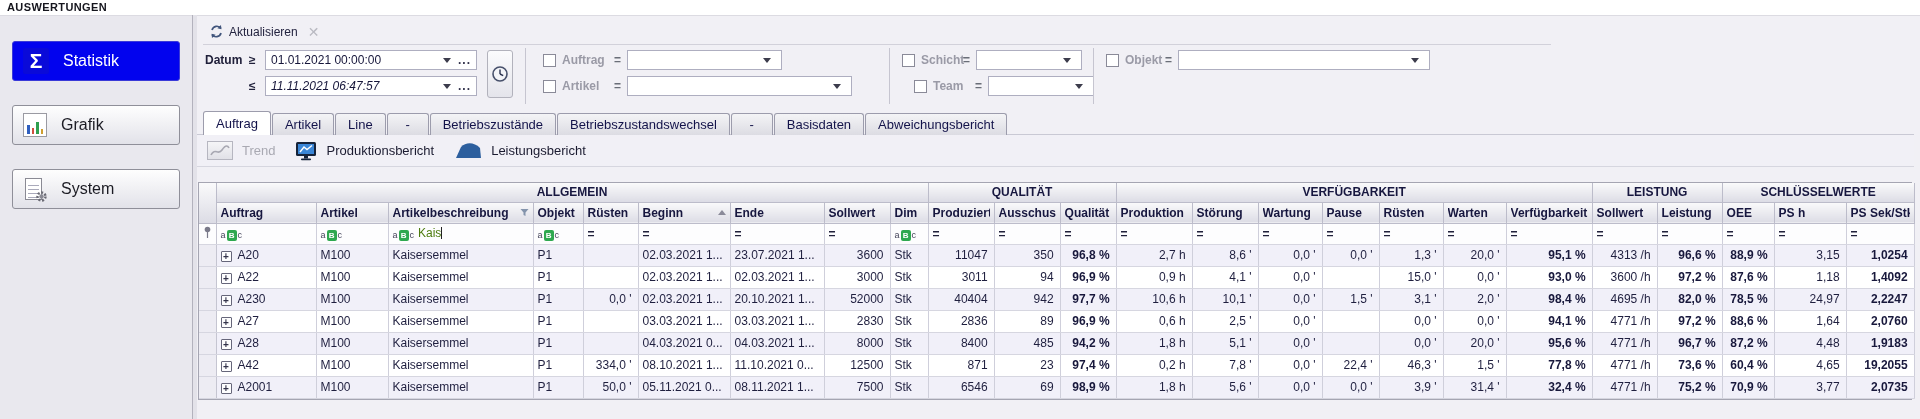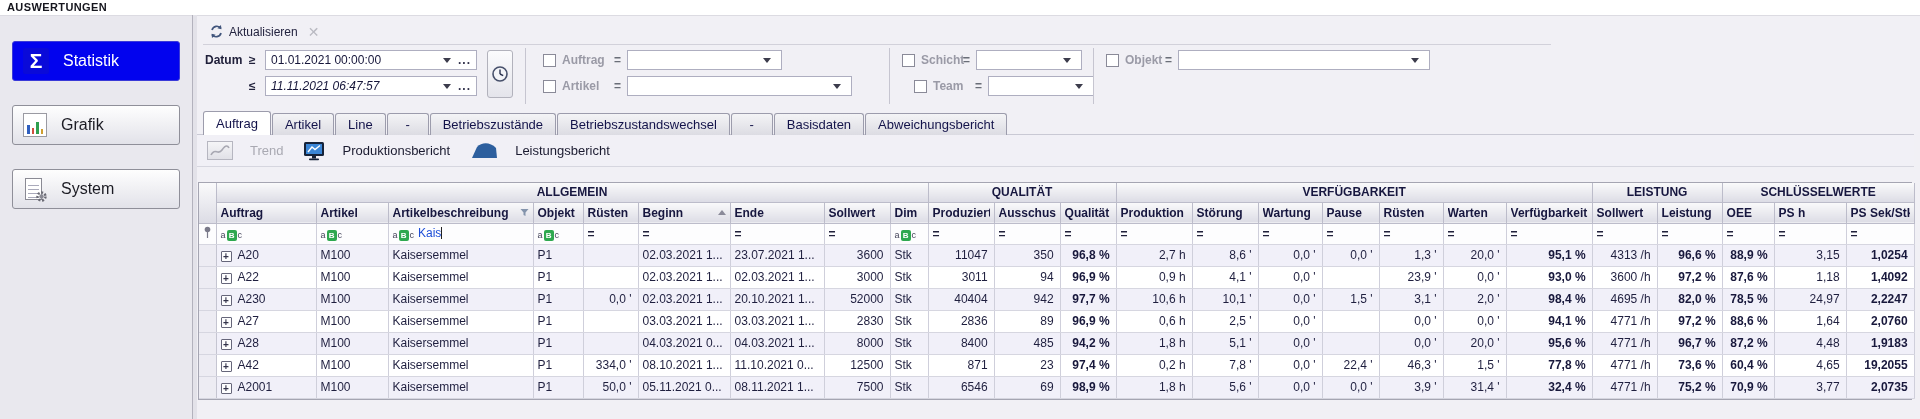--- a/index.html
+++ b/index.html
@@ -54,21 +54,21 @@
 
   
   .tabs{position:absolute;left:6px;top:95px;height:24px;display:flex;align-items:flex-end;z-index:3;}
   .tab{height:22px;line-height:22px;box-sizing:border-box;padding:0 12px;margin-right:1px;border:1px solid #9c9cac;border-bottom:none;
        border-radius:3px 3px 0 0;background:linear-gradient(#f4f4f6,#dcdce3);font-size:13px;color:#13134a;cursor:default;}
   .tab.dash{min-width:42px;text-align:center;}
   .tab.active{background:#fff;height:24px;line-height:23px;}
 
   .reportbar{position:absolute;left:0;top:118px;right:6px;height:33px;box-sizing:border-box;border-top:1px solid #c9c9d4;border-bottom:1px solid #d6d6df;
              background:#f1f0f6;display:flex;align-items:center;gap:20px;padding-left:10px;font-size:13px;color:#1b1b30;z-index:1;}
-  .rpt{display:flex;align-items:center;gap:17px;cursor:default;}
+  .rpt{display:flex;align-items:center;gap:9px;cursor:default;}
   .rpt .dis{color:#a9a9b2;}
   .trend-ic{width:26px;height:19px;box-sizing:border-box;border:1px solid #b6b6c0;background:linear-gradient(#f5f5f7,#e1e1e7);
             display:flex;align-items:center;justify-content:center;}
 
   
   .grid{position:absolute;left:1px;top:166px;right:8px;border:1px solid #a5a5b2;background:#fff;}
   table.gt{border-collapse:collapse;table-layout:fixed;width:100%;}
   .gt th,.gt td{box-sizing:border-box;border-right:1px solid #cfcfdb;border-bottom:1px solid #d6d6e0;
                 padding:0 4px;overflow:hidden;white-space:nowrap;font-size:12px;height:22px;}
   .gt thead th{background:linear-gradient(#fafafb,#dcdce5);font-weight:bold;color:#17173f;border-color:#bcbcca;text-align:left;}
@@ -86,21 +86,21 @@
   .hflex{display:flex;align-items:center;gap:3px;}
   .hflex .hlbl{flex:1;overflow:hidden;}
   .sort-asc{width:0;height:0;border-left:4px solid transparent;border-right:4px solid transparent;border-bottom:5px solid #8a8a99;}
   .expand{display:inline-flex;width:11px;height:11px;box-sizing:border-box;border:1px solid #66667a;border-radius:1px;background:#fdfdfe;
           align-items:center;justify-content:center;font-size:10px;font-weight:bold;line-height:9px;color:#33334a;margin-right:6px;vertical-align:-1px;}
   .abc{display:inline-flex;align-items:center;gap:1px;font-size:9px;color:#44445a;margin-right:4px;vertical-align:-1px;}
   .abc .mid{display:inline-flex;width:10px;height:11px;border-radius:2px;background:#2ea84f;color:#fff;font-weight:bold;font-size:8px;
             align-items:center;justify-content:center;}
   .eqsym{font-weight:bold;color:#20203a;}
   .caret{display:inline-block;width:1px;height:12px;background:#222;vertical-align:-2px;}
-  .ftext{color:#1d4ed8;}
+  .ftext{color:#4d7c0f;}
   .pin-cell{text-align:center;}
 </style>
 </head>
 <body>
 
 <div class="caption">
   <span>AUSWERTUNGEN</span>
 </div>
 
 <div class="sidebar">
@@ -510,21 +510,21 @@
             <td class="cell"><span>02.03.2021 1...</span></td>
             <td class="cell num"><span>3000</span></td>
             <td class="cell"><span>Stk</span></td>
             <td class="cell num"><span>3011</span></td>
             <td class="cell num"><span>94</span></td>
             <td class="cell num bold"><span>96,9 %</span></td>
             <td class="cell num"><span>0,9 h</span></td>
             <td class="cell num"><span>4,1 '</span></td>
             <td class="cell num"><span>0,0 '</span></td>
             <td class="cell num"><span></span></td>
-            <td class="cell num"><span>23,9 '</span></td>
+            <td class="cell num"><span>15,0 '</span></td>
             <td class="cell num"><span>0,0 '</span></td>
             <td class="cell num bold"><span>93,0 %</span></td>
             <td class="cell num"><span>3600 /h</span></td>
             <td class="cell num bold"><span>97,2 %</span></td>
             <td class="cell num bold"><span>87,6 %</span></td>
             <td class="cell num"><span>1,18</span></td>
             <td class="cell num bold"><span>1,4092</span></td>
           </tr>
           <tr class="odd">
             <td class="ind"></td>

